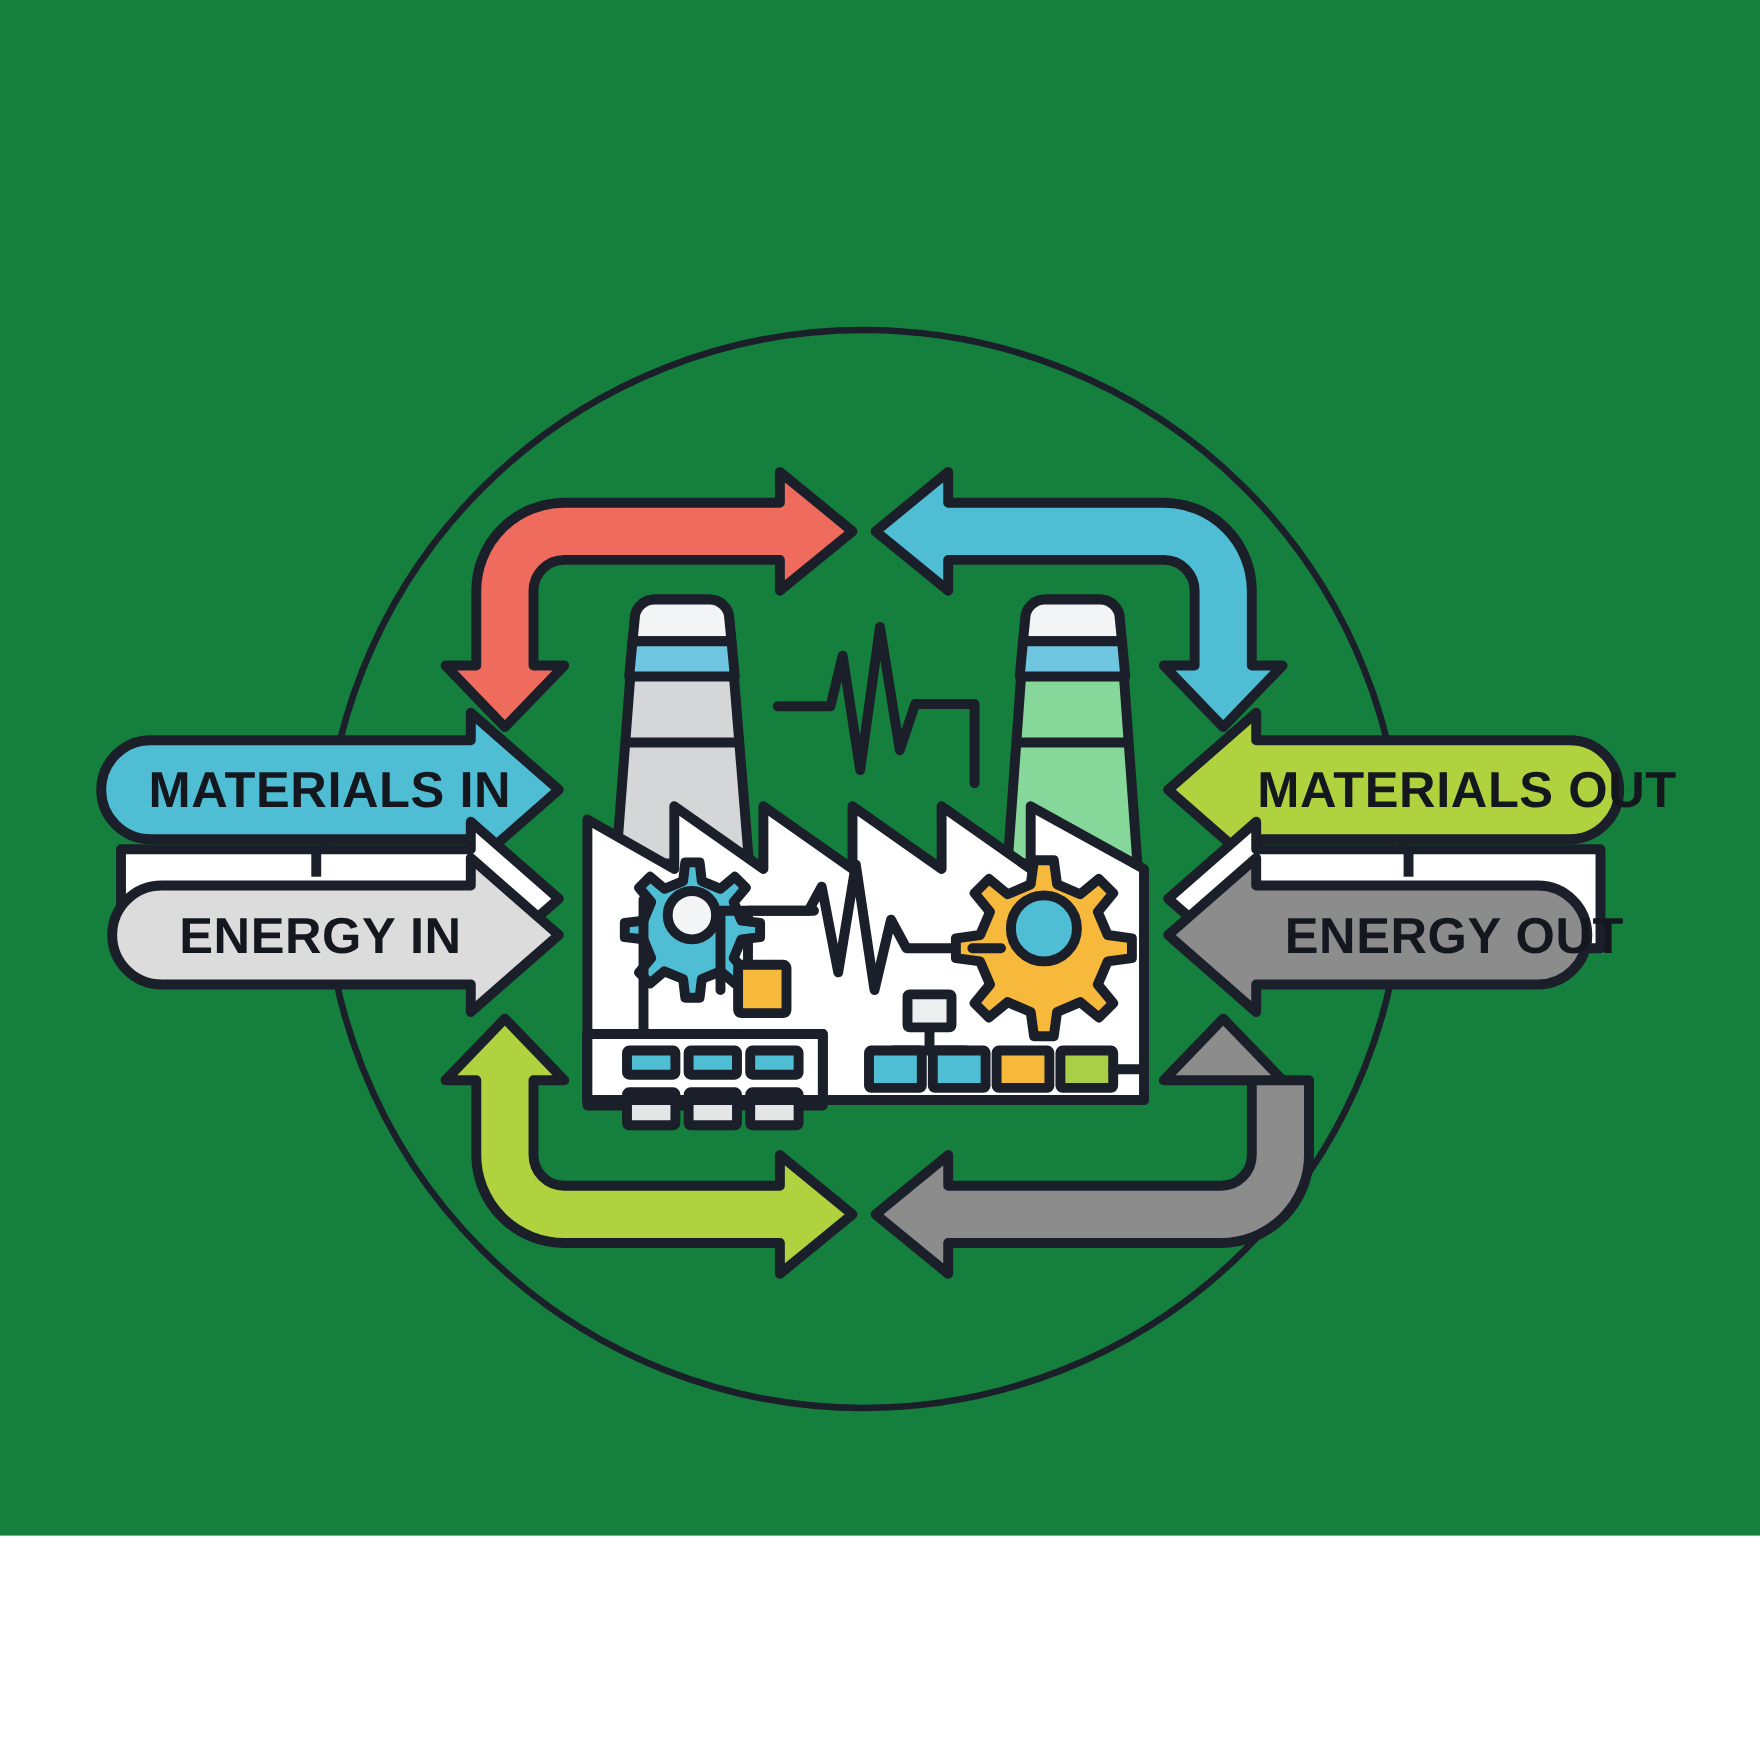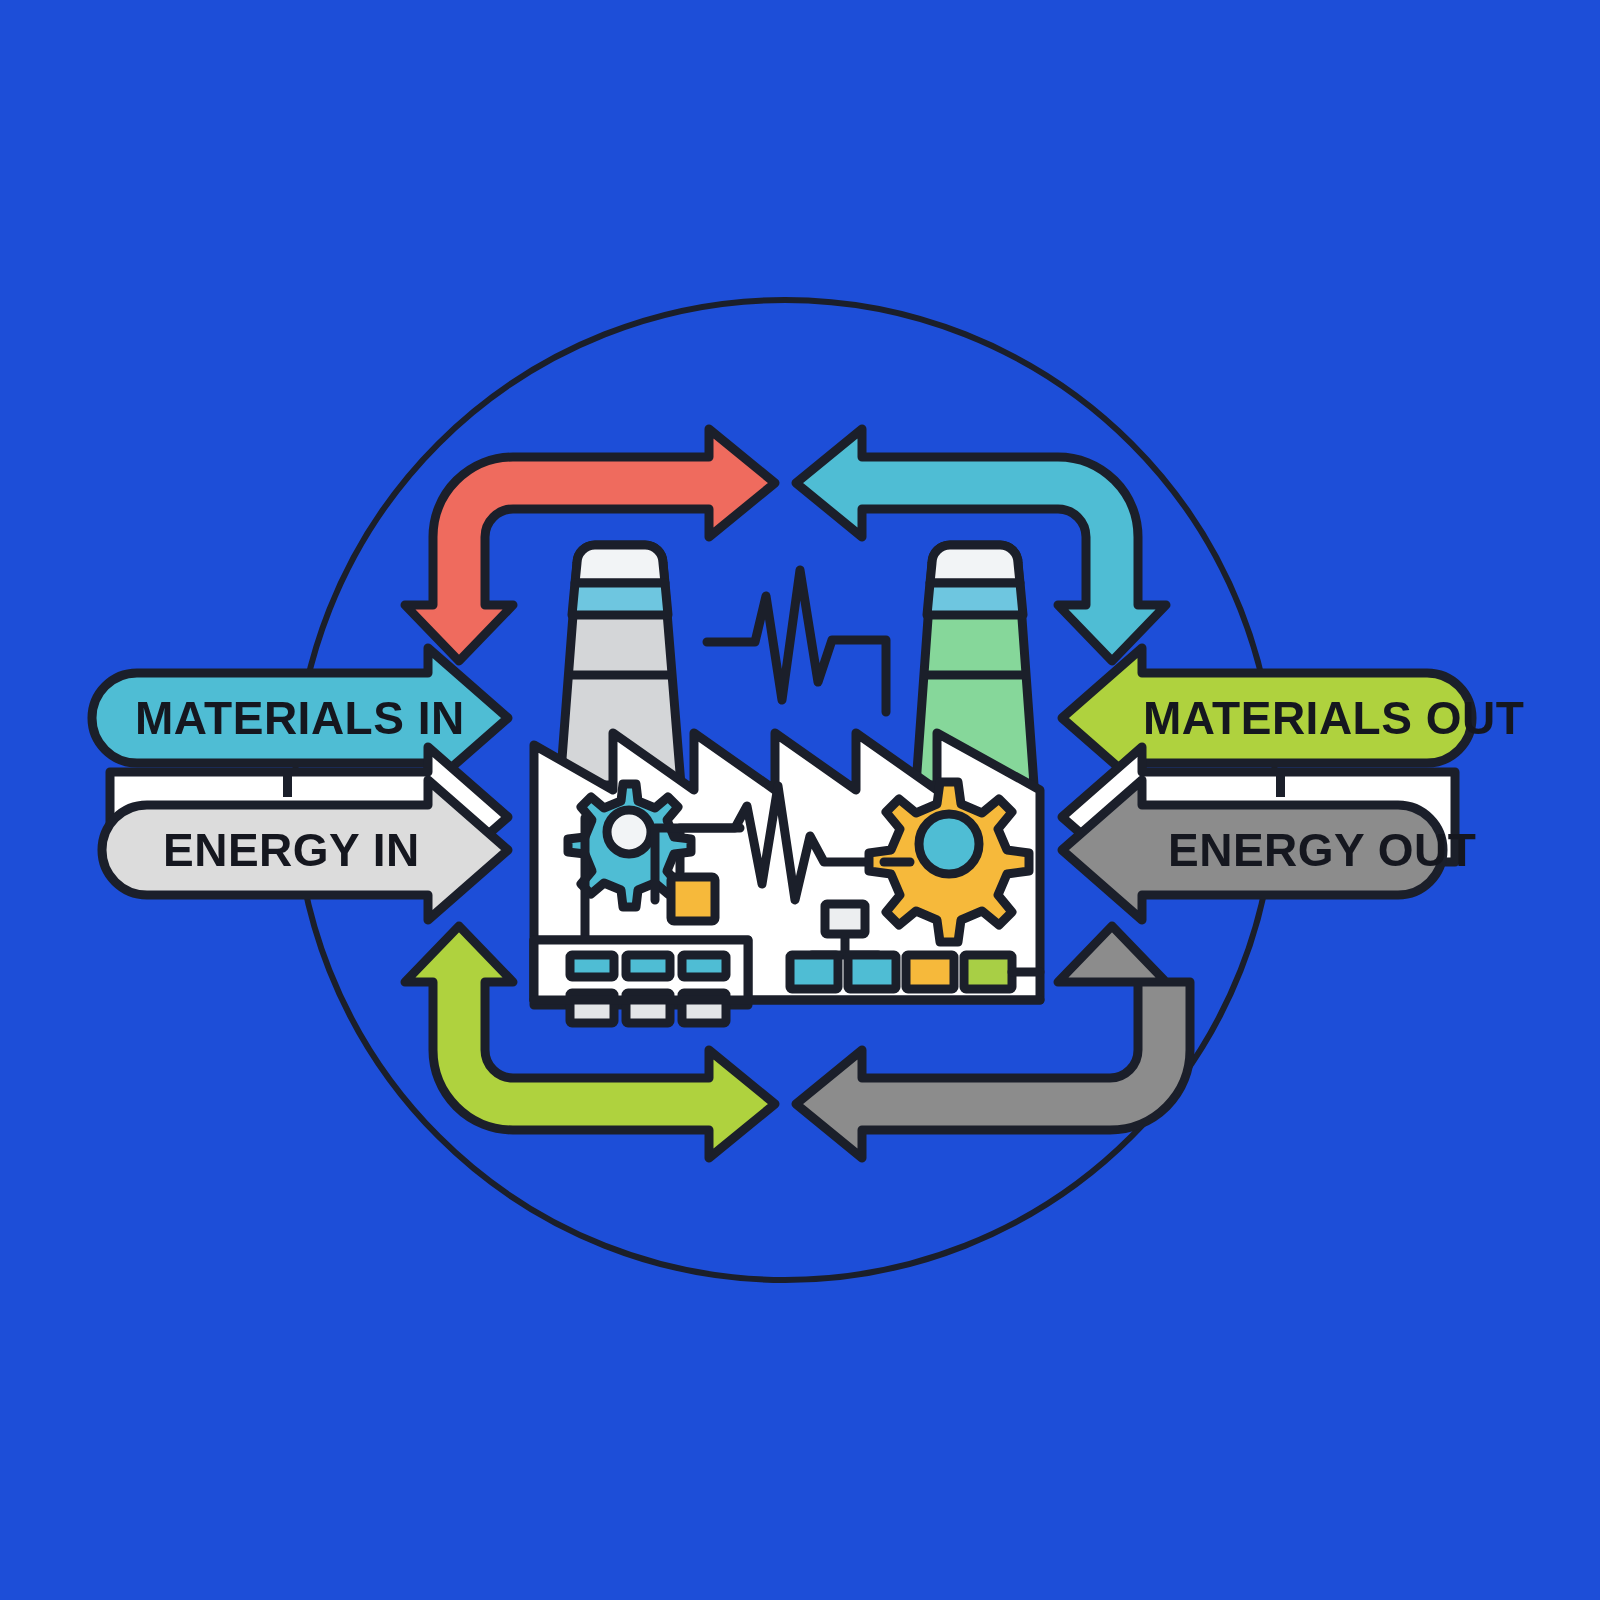--- a/index.html
+++ b/index.html
@@ -9,22 +9,22 @@
   }
   body {
     width: 1600px;
     height: 1600px;
     font-family: "Liberation Sans", sans-serif;
     overflow: hidden;
   }
   #stage {
     position: relative;
     width: 1600px;
-    height: 1600px;
-    background: #1d4ed8;
+    height: 1396px;
+    background: #15803d;
   }
   svg.diagram {
     display: block;
     width: 1600px;
     height: 1600px;
   }
   .lbl {
     font-family: "Liberation Sans", sans-serif;
     font-weight: 700;
     font-size: 46px;

